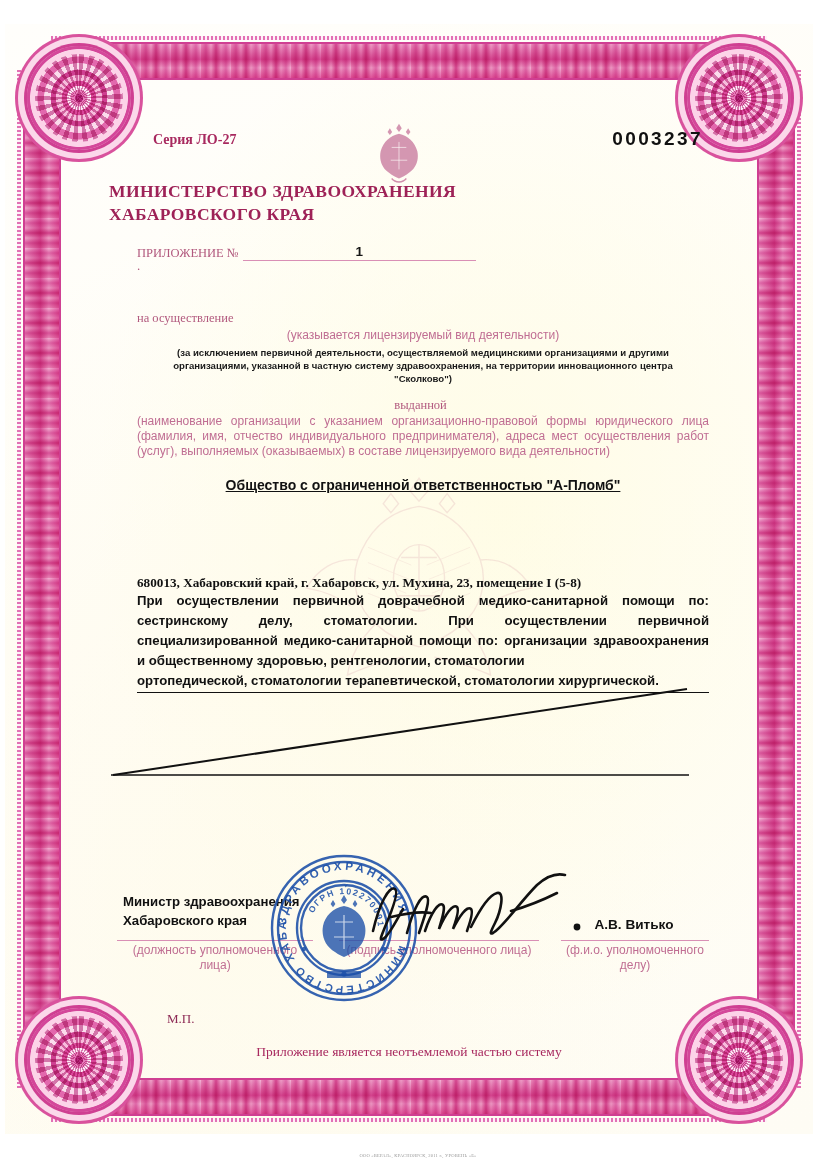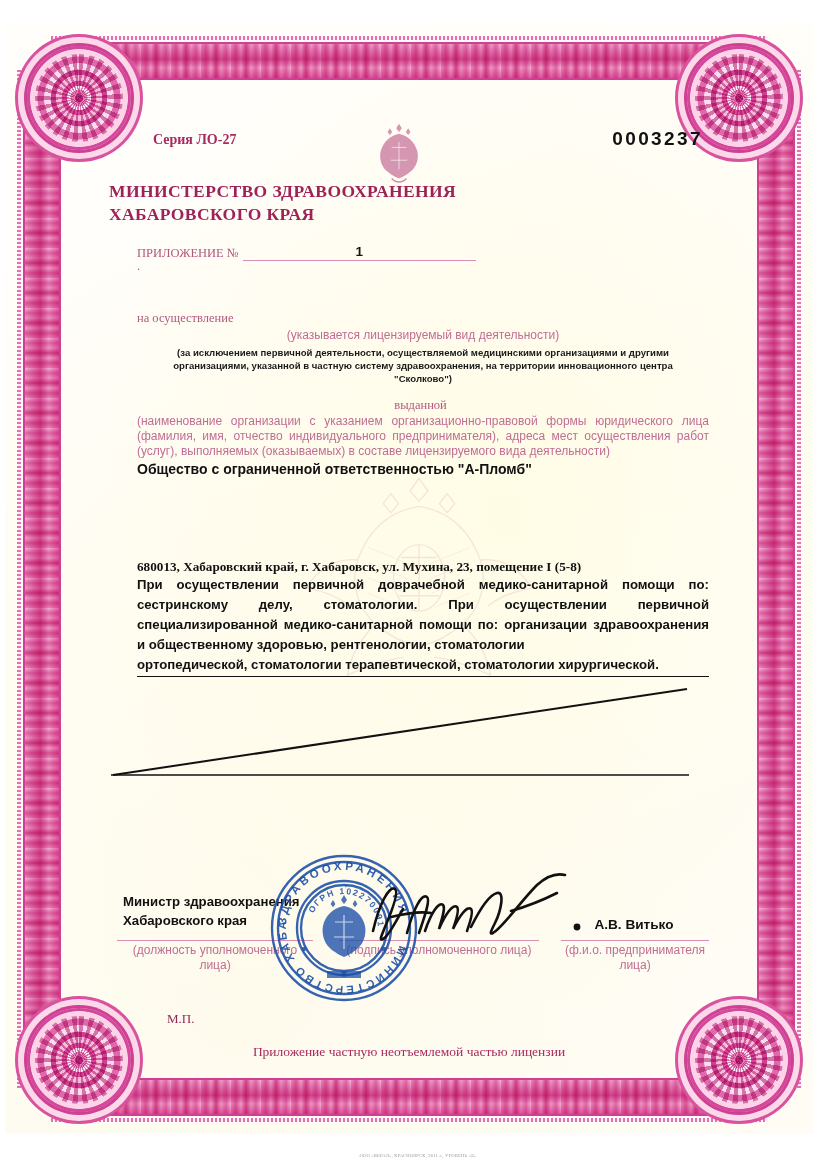--- a/index.html
+++ b/index.html
@@ -119,23 +119,23 @@
     font-family:"Liberation Serif", serif; font-weight:bold;
     color:#9e2257; font-size:17.5px; line-height:1.32; letter-spacing:.4px;
   }
 
   .exception{
     margin-top:3px; text-align:center;
     font-family:"Liberation Sans", sans-serif; font-weight:bold;
     color:#1a1a1a; font-size:9.6px; line-height:1.38;
   }
   .orgname{
-    margin-top:2px; text-align:left;
-    font-family:"Liberation Sans", sans-serif; font-weight:bold;
-    color:#111; font-size:14px;
+    margin-top:18px; text-align:center;
+    font-family:"Liberation Sans", sans-serif; font-weight:bold;
+    color:#111; font-size:14px;text-decoration:underline;
   }
   .address{
     text-align:left; font-family:Liberation Serif, serif;
     font-weight:bold; color:#111; font-size:13.2px;
   }
   .services{
     font-family:"Liberation Sans", sans-serif; font-weight:bold;
     color:#111; font-size:13.2px; line-height:1.52;
     text-align:justify; text-justify:inter-word;
   }
@@ -293,21 +293,21 @@
       </div>
 
       <div class="sig-name">А.В. Витько</div>
 
       <div class="sig-rule" style="left:8px;   width:196px;"></div>
       <div class="sig-rule" style="left:230px; width:200px;"></div>
       <div class="sig-rule" style="left:452px; width:148px;"></div>
 
       <div class="sig-cap tiny" style="left:8px;   width:196px;">(должность уполномоченного лица)</div>
       <div class="sig-cap tiny" style="left:230px; width:200px;">(подпись уполномоченного лица)</div>
-      <div class="sig-cap tiny" style="left:452px; width:148px;">(ф.и.о. предпринимателя лица)</div>
+      <div class="sig-cap tiny" style="left:452px; width:148px;">(ф.и.о. уполномоченного делу)</div>
 
       <svg id="seal" viewBox="0 0 150 150">
         <g fill="none" stroke="#1b4fa8" stroke-width="2.4" opacity=".88">
           <circle cx="75" cy="75" r="72"></circle>
           <circle cx="75" cy="75" r="66"></circle>
           <circle cx="75" cy="75" r="47"></circle>
           <circle cx="75" cy="75" r="43"></circle>
         </g>
         <defs>
           <path id="arcOut" d="M75,75 m-58,0 a58,58 0 1,1 116,0" transform="rotate(-8 75 75)"></path>
@@ -353,17 +353,17 @@
           <path d="M110 56 C118 40 128 24 136 22 C144 20 140 40 134 52 C130 60 128 64 132 62
                    C142 56 160 30 176 14 C186 5 196 2 204 4"></path>
           <path d="M150 40 C164 36 180 30 196 22"></path>
         </g>
         <circle cx="216" cy="56" r="3.4" fill="#111"></circle>
       </svg>
 
       <div class="mp">М.П.</div>
     </div>
 
-    <div class="footnote">Приложение частную неотъемлемой частью лицензии</div>
+    <div class="footnote">Приложение является неотъемлемой частью систему</div>
   </div>
 </div>
 
 <div id="printmark">ООО «ВЕРАЛ», КРАСНОЯРСК, 2011 г., УРОВЕНЬ «Б»</div>
 
 </body></html>

